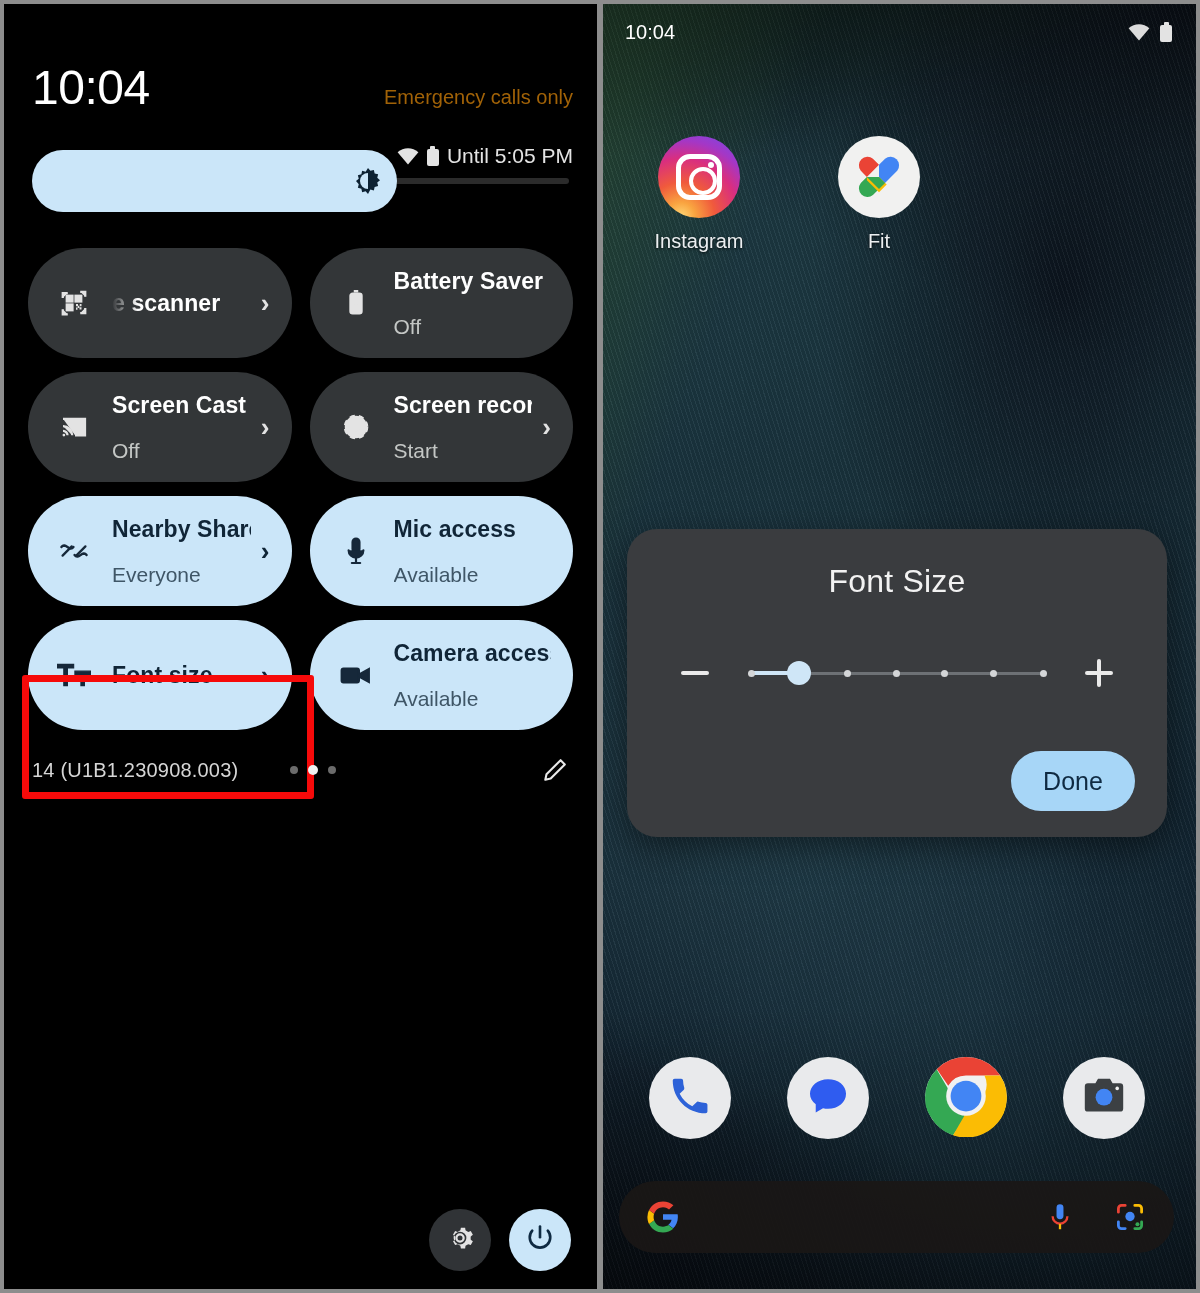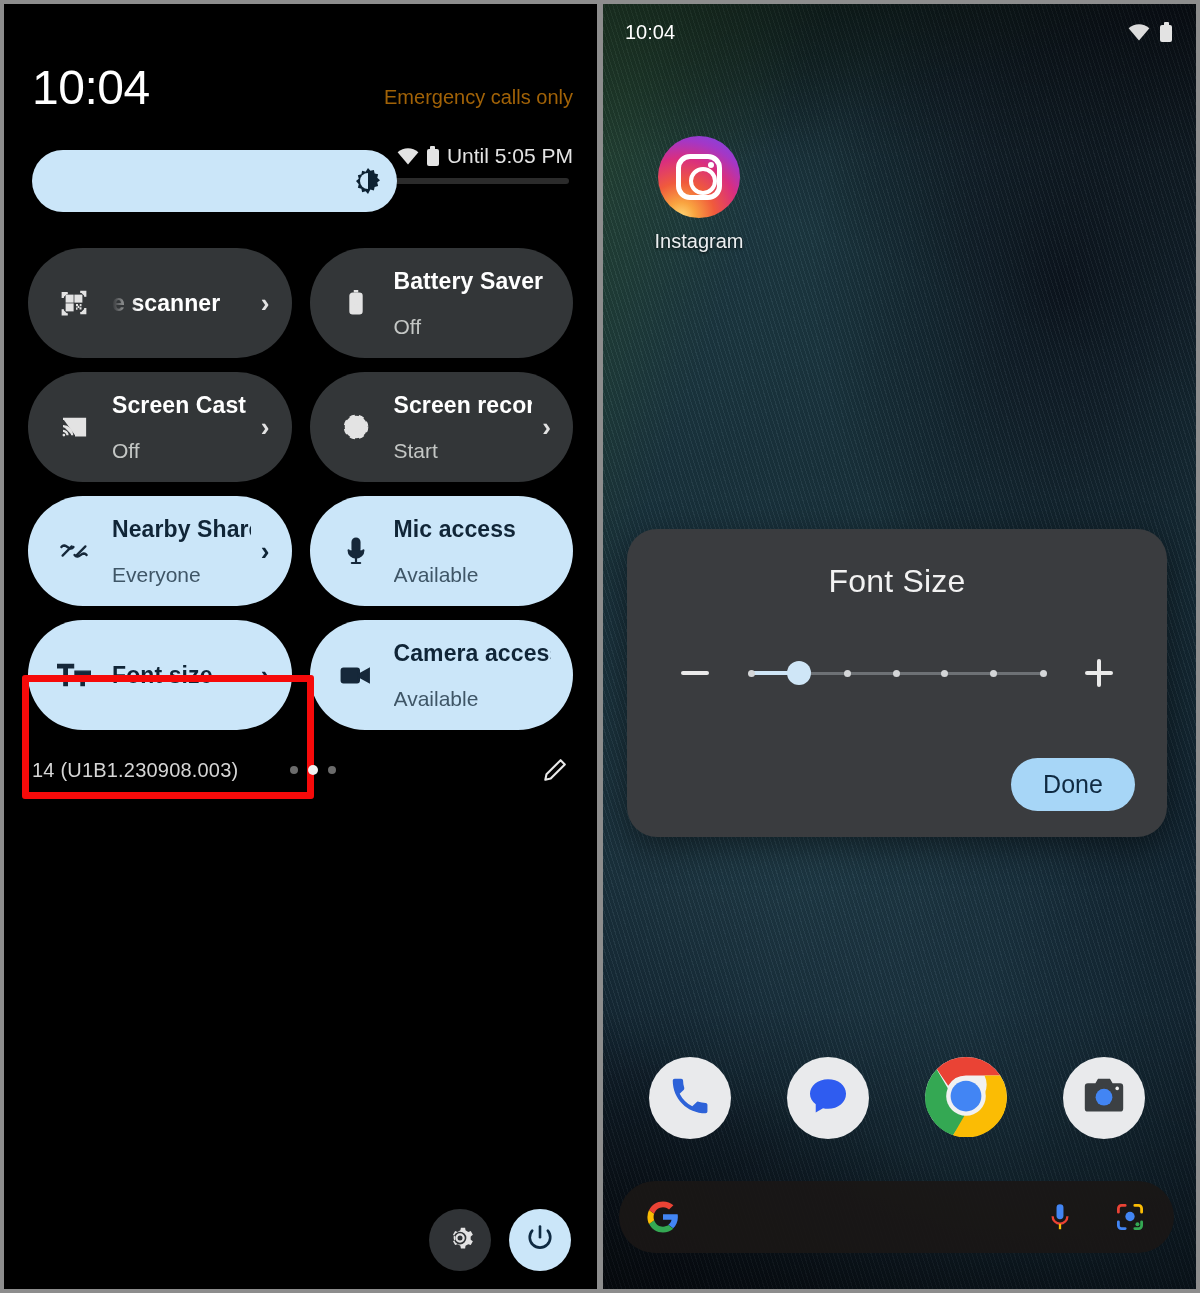--- a/index.html
+++ b/index.html
@@ -387,21 +387,21 @@
     background: #d4d6d8; border-radius: 50%;
   }
   .fs-thumb {
     position: absolute; top: 50%;
     width: 24px; height: 24px; margin: -12px 0 0 -12px;
     background: #cfe6f7; border-radius: 50%;
   }
   .fs-done {
     position: absolute;
     right: 32px; bottom: 26px;
-    min-width: 124px; height: 53px;
+    min-width: 124px; height: 60px;
     background: #a7d6f7;
     border-radius: 30px;
     display: flex; align-items: center; justify-content: center;
     color: #0f2a42;
     font-size: 25px;
     padding: 0 26px;
   }
 
   .divider {
     position: absolute;
@@ -621,20 +621,32 @@
         </span>
       </span>
     </div>
 
     <div class="hs-apps">
       <div class="app">
         <span class="app-icon ig">
             <span class="sq"></span>
           </span>
         <span class="app-label">Instagram</span>
+      </div>
+      <div class="app">
+        <span class="app-icon fit">
+          <svg width="56" height="56" viewBox="0 0 48 48">
+            <path d="M24 13.5 L18.8 8.3a7.4 7.4 0 0 0-10.4 10.4l5.2 5.2z" fill="#ea4335"></path>
+            <path d="M13.6 23.9l-5.2 5.2a7.4 7.4 0 0 0 10.4 10.4L24 34.3z" fill="#34a853"></path>
+            <path d="M24 13.5l5.2-5.2a7.4 7.4 0 0 1 10.4 10.4L24 34.3z" fill="#4285f4"></path>
+            <path d="M13.6 23.9h10.4l6.6 6.6-6.6 6.6-10.4-10.4z" fill="#fbbc04"></path>
+            <path d="M24 34.3L13.6 23.9h10.4l5.2 5.2z" fill="#34a853"></path>
+          </svg>
+        </span>
+        <span class="app-label">Fit</span>
       </div>
     </div>
 
     <div class="fs-dialog">
       <div class="fs-title">Font Size</div>
 
       <div class="fs-slider-row">
         <span class="fs-minus"></span>
         <span class="fs-track-wrap">
           <span class="fs-track"></span>

